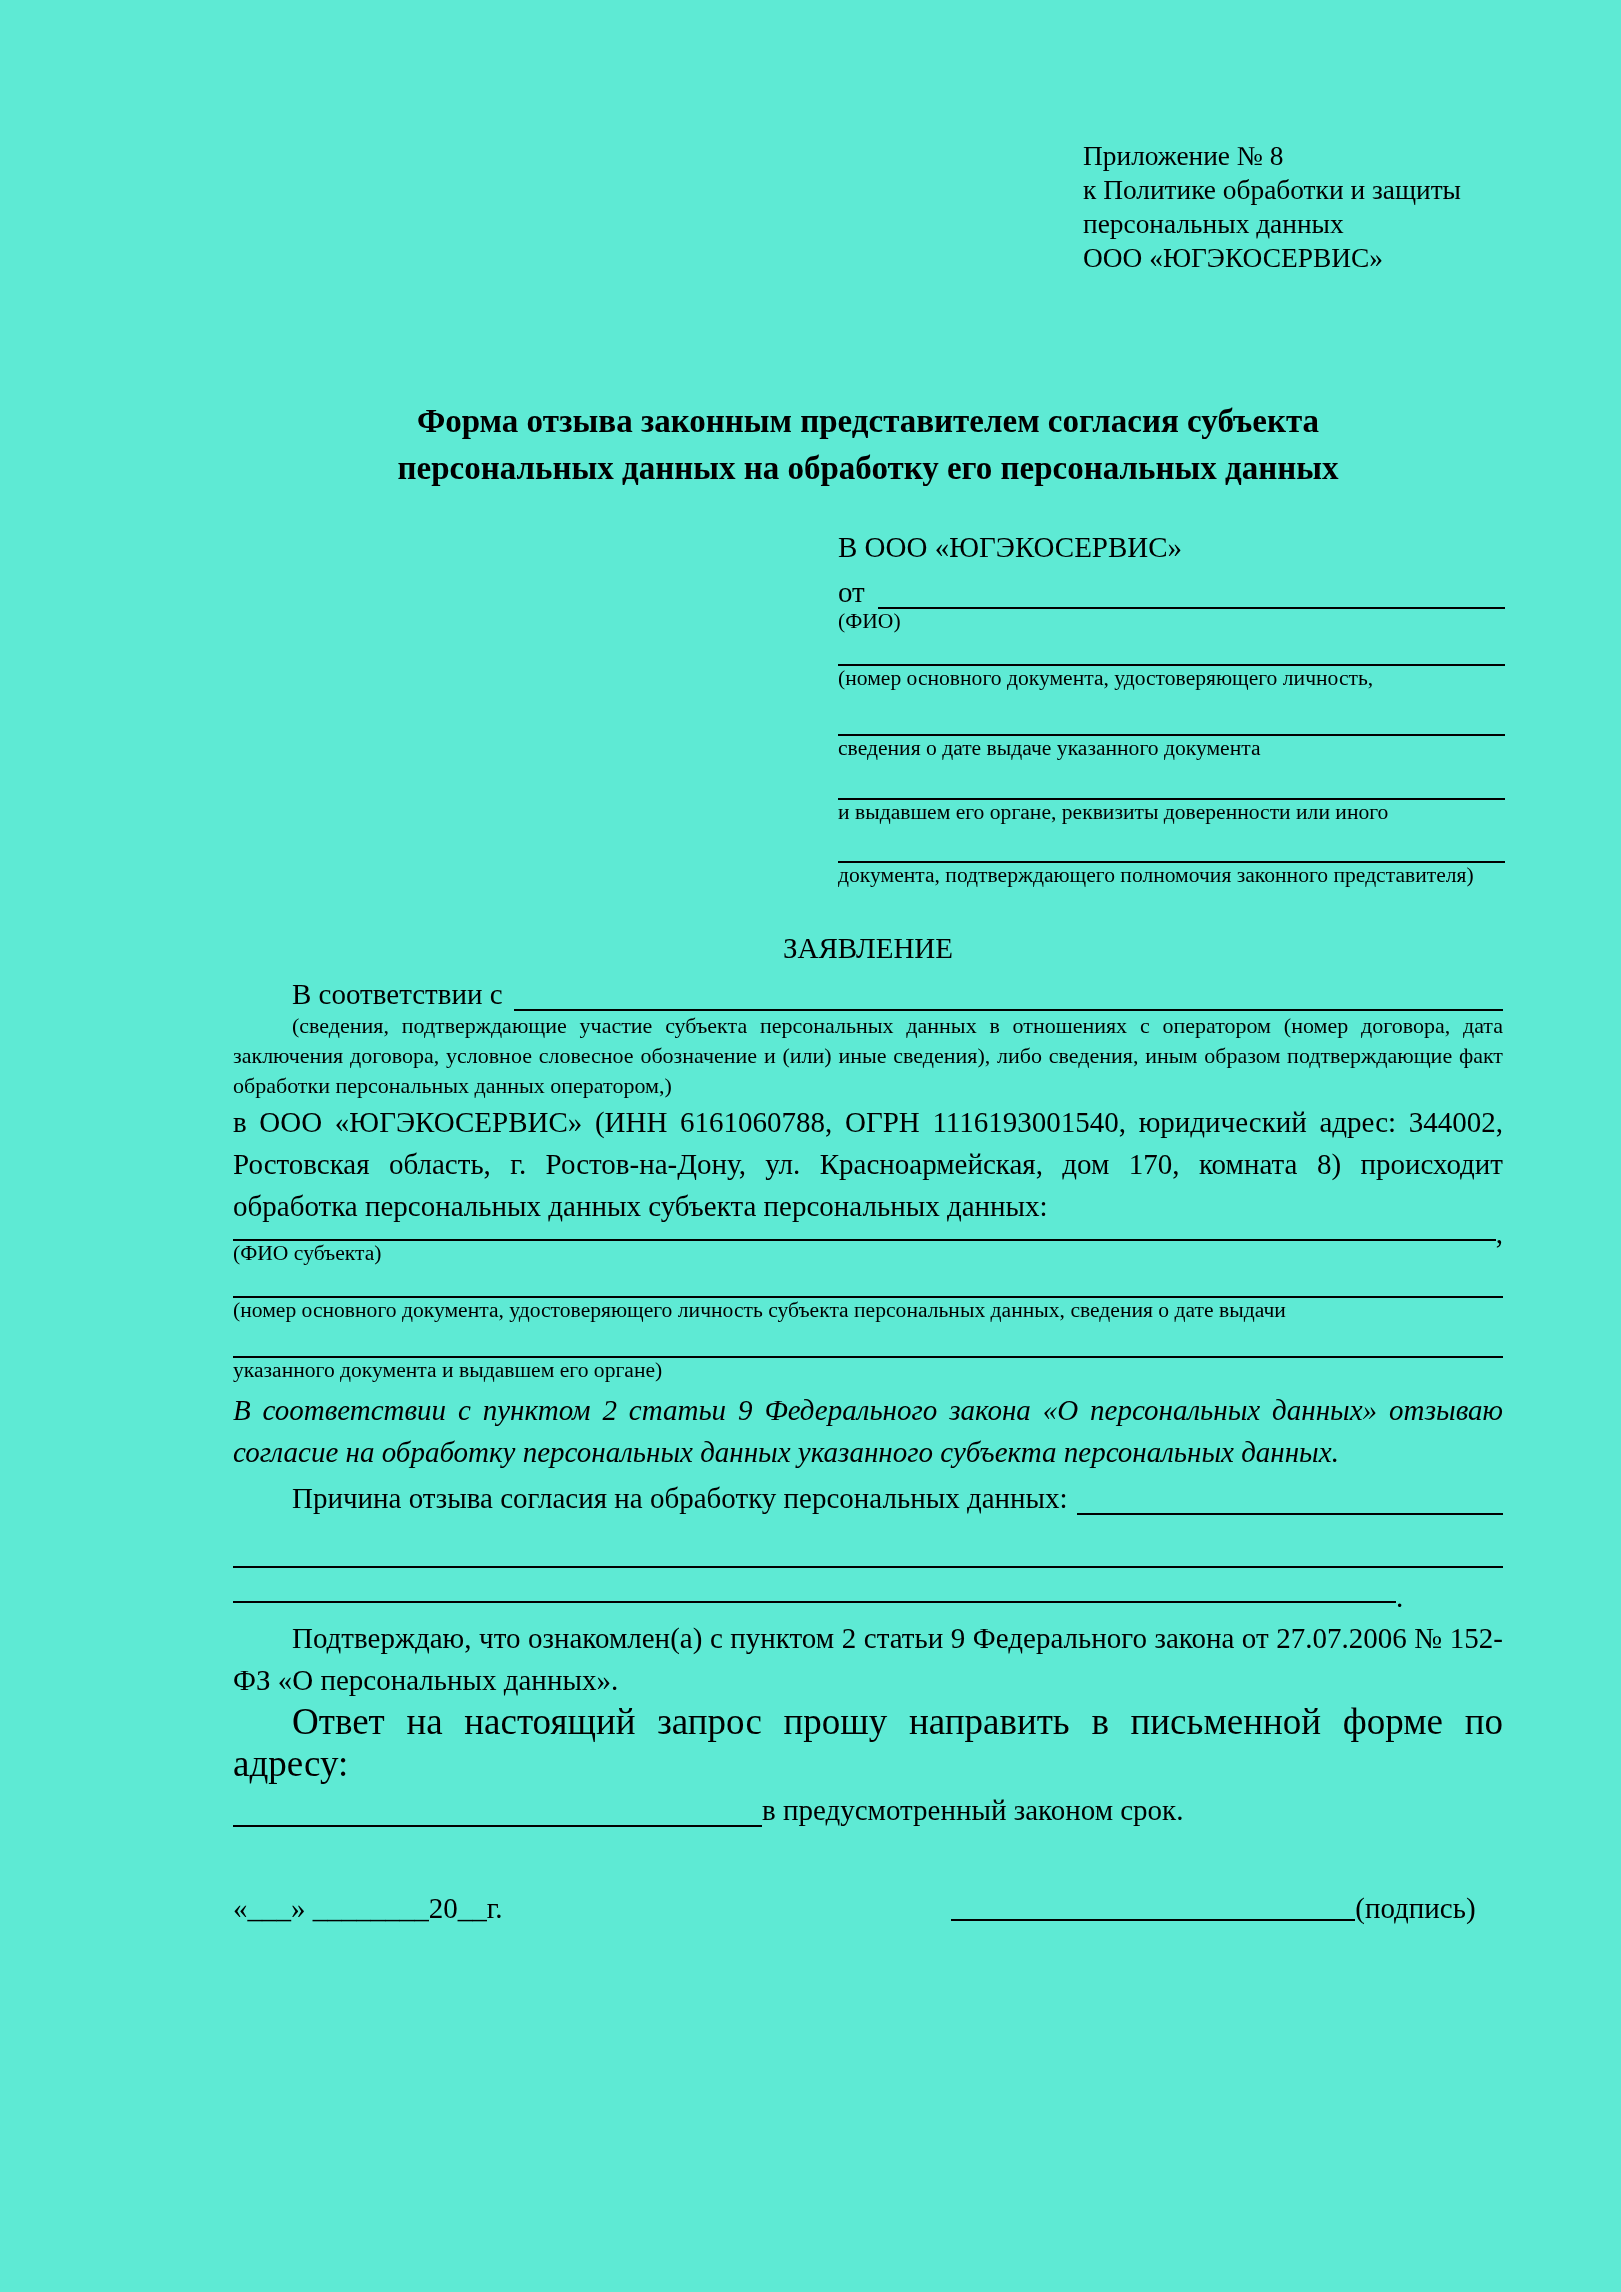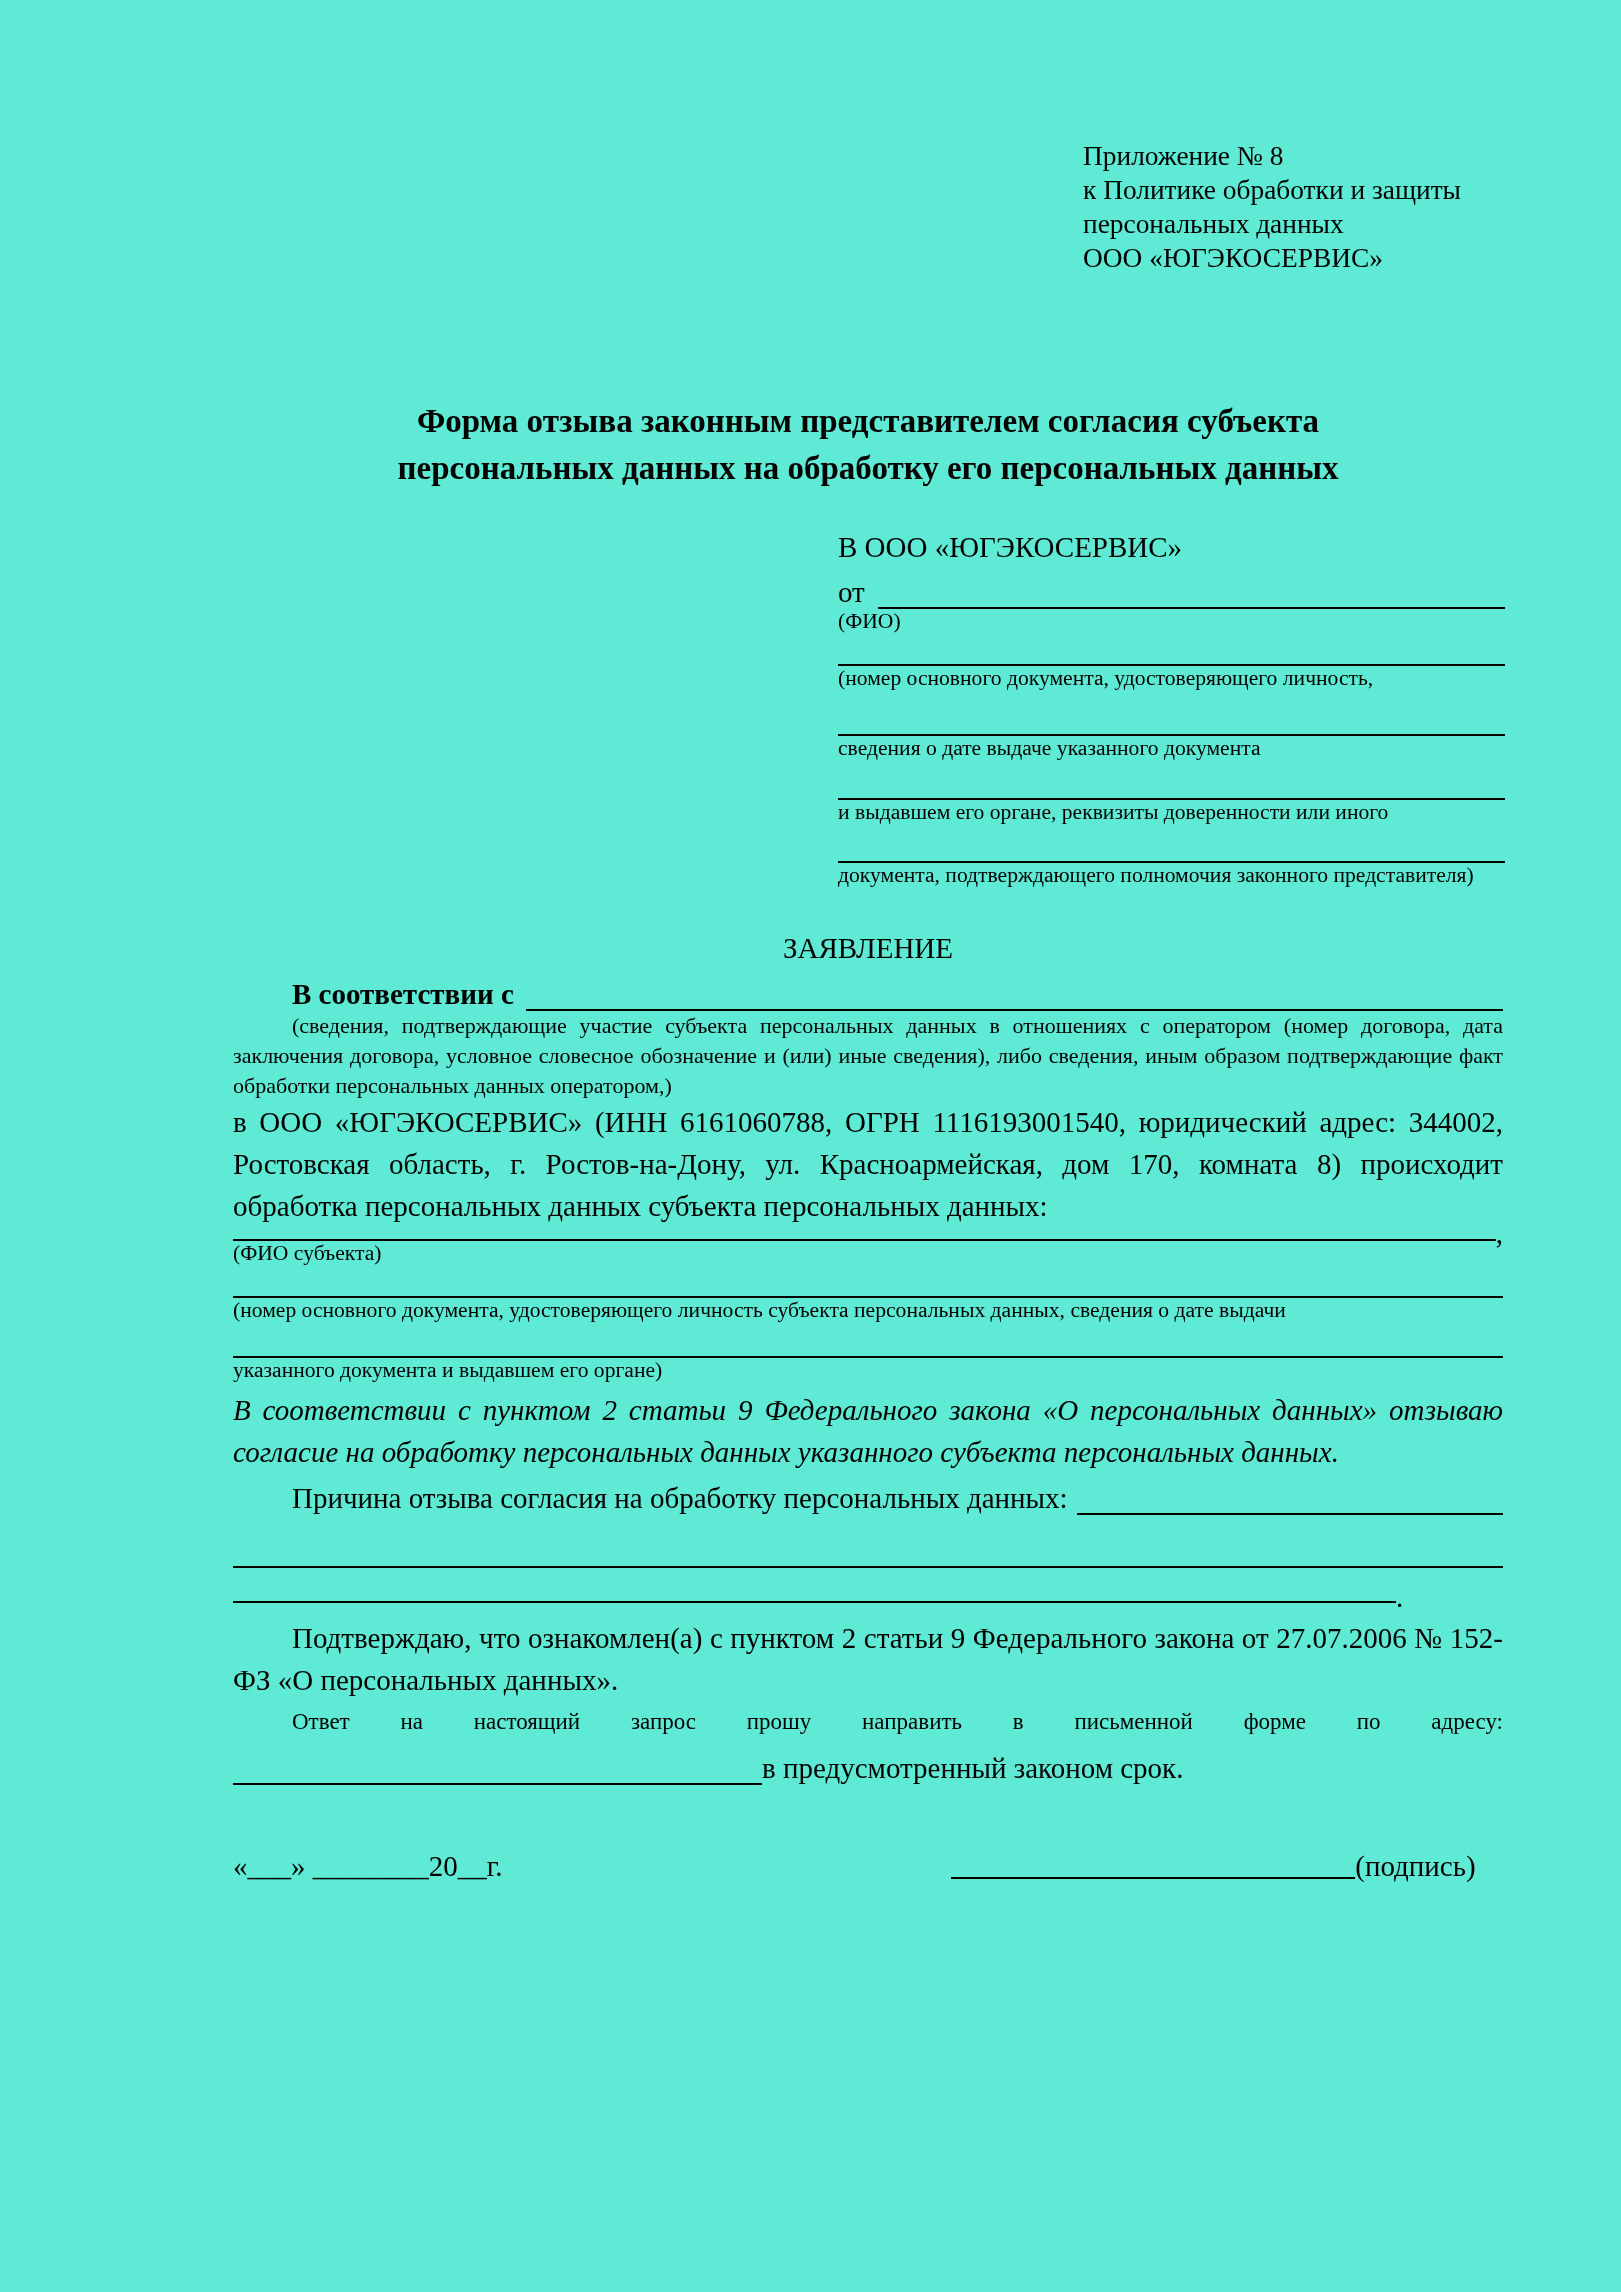--- a/index.html
+++ b/index.html
@@ -47,21 +47,21 @@
   .blank1{height:29px;}
   .blankN{height:23.5px;margin-top:12.7px;}
   .blank2{height:25.5px;margin-top:17.6px;}
   .statement-heading{
     margin-top:39px;
     text-align:center;
     font-size:29px;
     line-height:41px;
   }
   .intro-row{display:flex;align-items:flex-end;height:42px;font-size:29px;}
-  .intro-row .lbl{flex:0 0 auto;margin-left:59px;padding-right:11.8px;font-weight:bold;}
+  .intro-row .lbl{flex:0 0 auto;margin-left:59px;padding-right:11.8px;}
   .fineprint{
     font-size:22px;
     line-height:30px;
     text-align:justify;
     text-indent:59px;
   }
   .body-par{
     font-size:29px;
     line-height:42px;
     text-align:justify;
@@ -72,21 +72,21 @@
   .subject-blank{margin-top:25.5px;height:3.9px;}
   .subject-blank2{margin-top:29px;height:3.9px;}
   .reason-row{display:flex;align-items:flex-end;height:42px;font-size:29px;}
   .reason-row .lbl{flex:0 0 auto;margin-left:59px;padding-right:9.8px;}
   .gap-line-a{margin-top:47px;height:3.9px;}
   .gap-line-row{display:flex;align-items:flex-end;margin-top:29px;height:5.9px;font-size:29px;}
   .gap-line-row .shortline{flex:0 0 auto;width:1163px;}
   .gap-line-row .dot{flex:0 0 auto;line-height:9.8px;}
   .confirm{margin-top:13.7px;}
   .reply-first{
-    font-size:23px;line-height:42px;
+    font-size:37px;line-height:42px;
     text-align:justify;text-align-last:justify;
     text-indent:59px;
   }
   .reply-second{display:flex;align-items:flex-end;height:42px;font-size:29px;}
   .reply-second .addrline{flex:0 0 auto;width:529px;}
   .footer-row{
     margin-top:61px;
     display:flex;justify-content:space-between;align-items:flex-end;
     font-size:29px;line-height:41px;
   }

